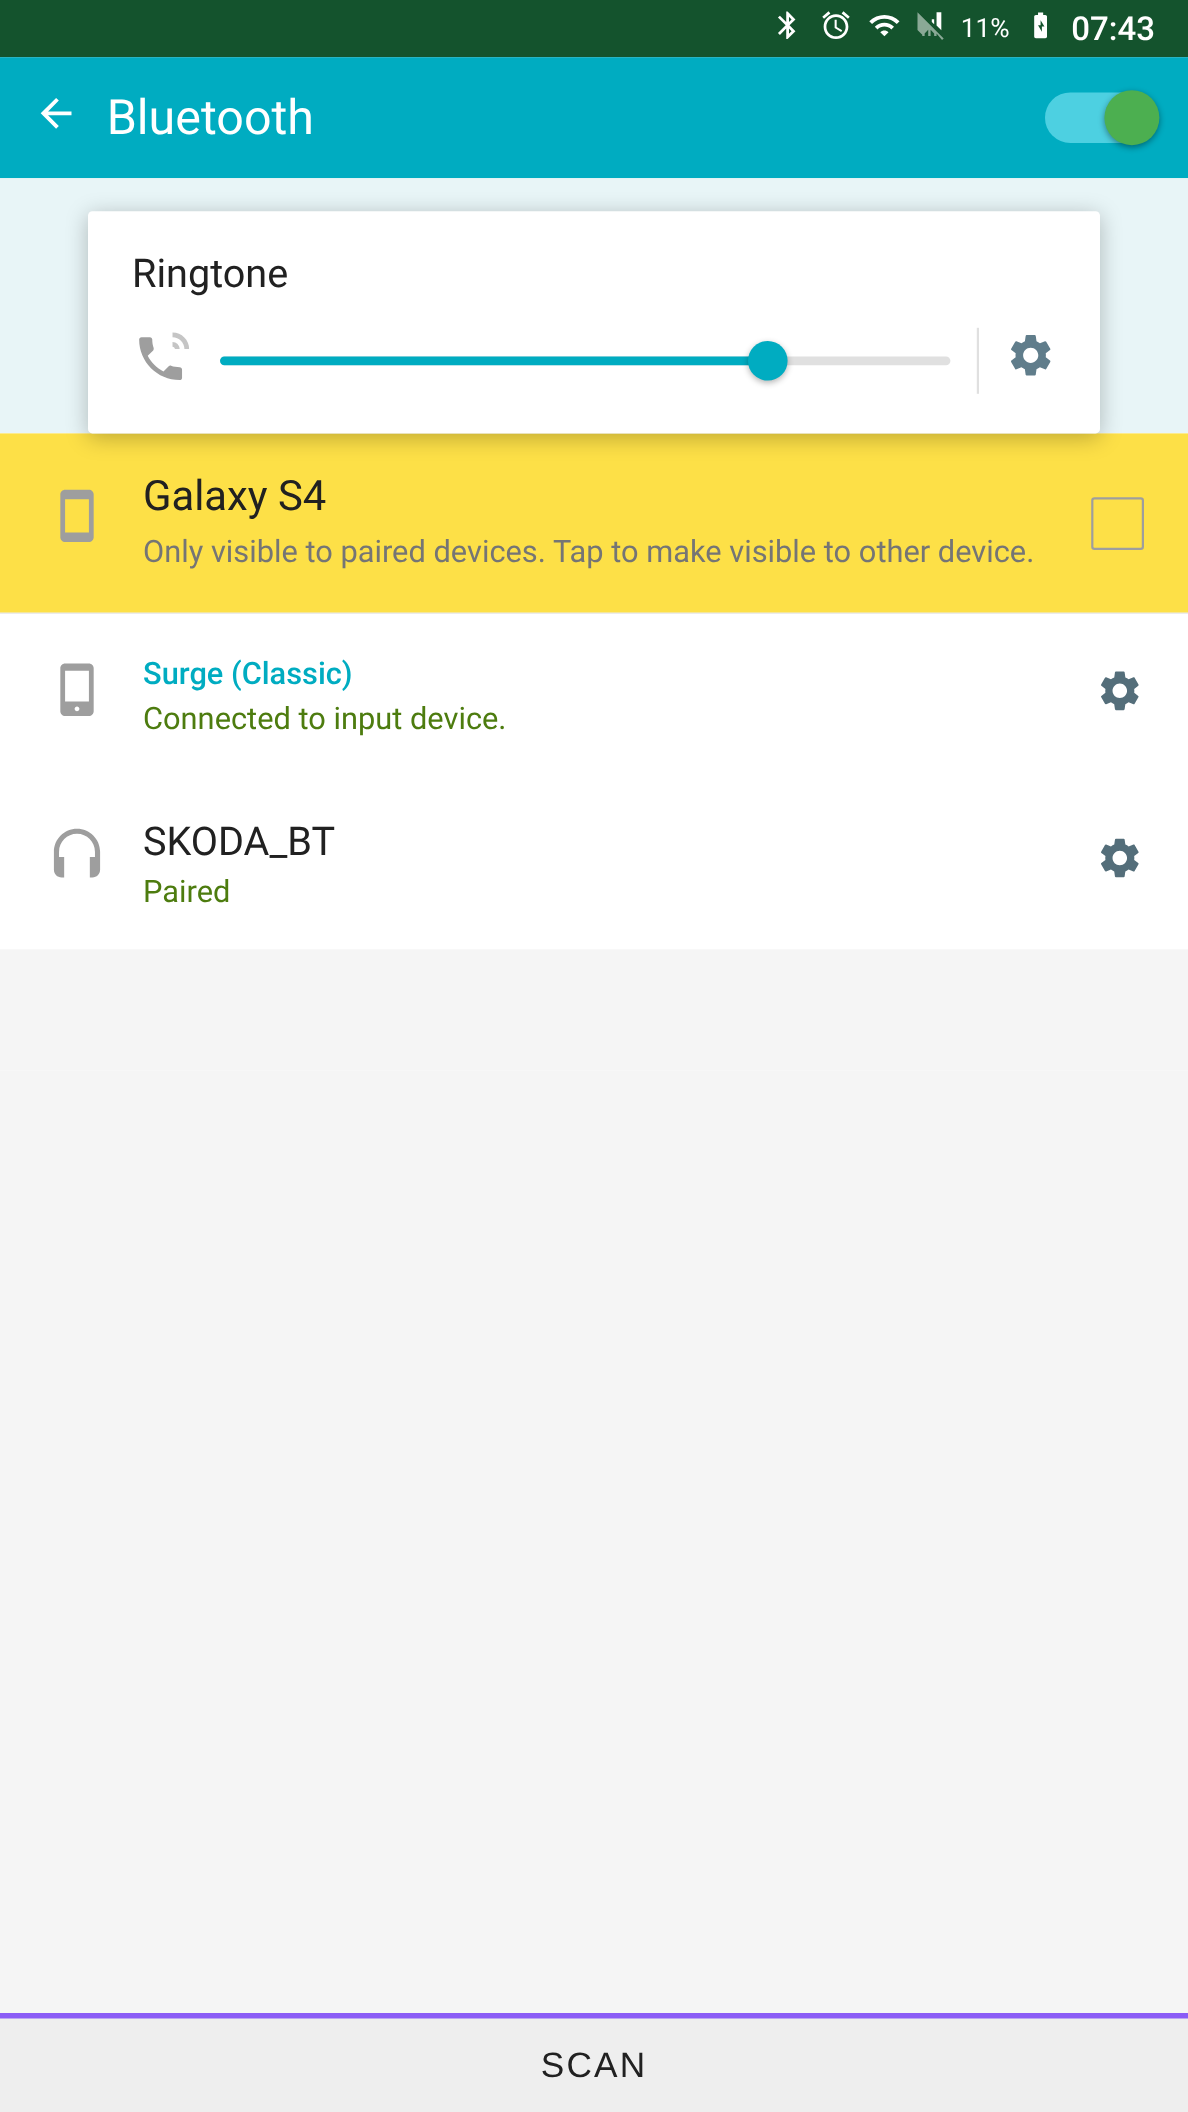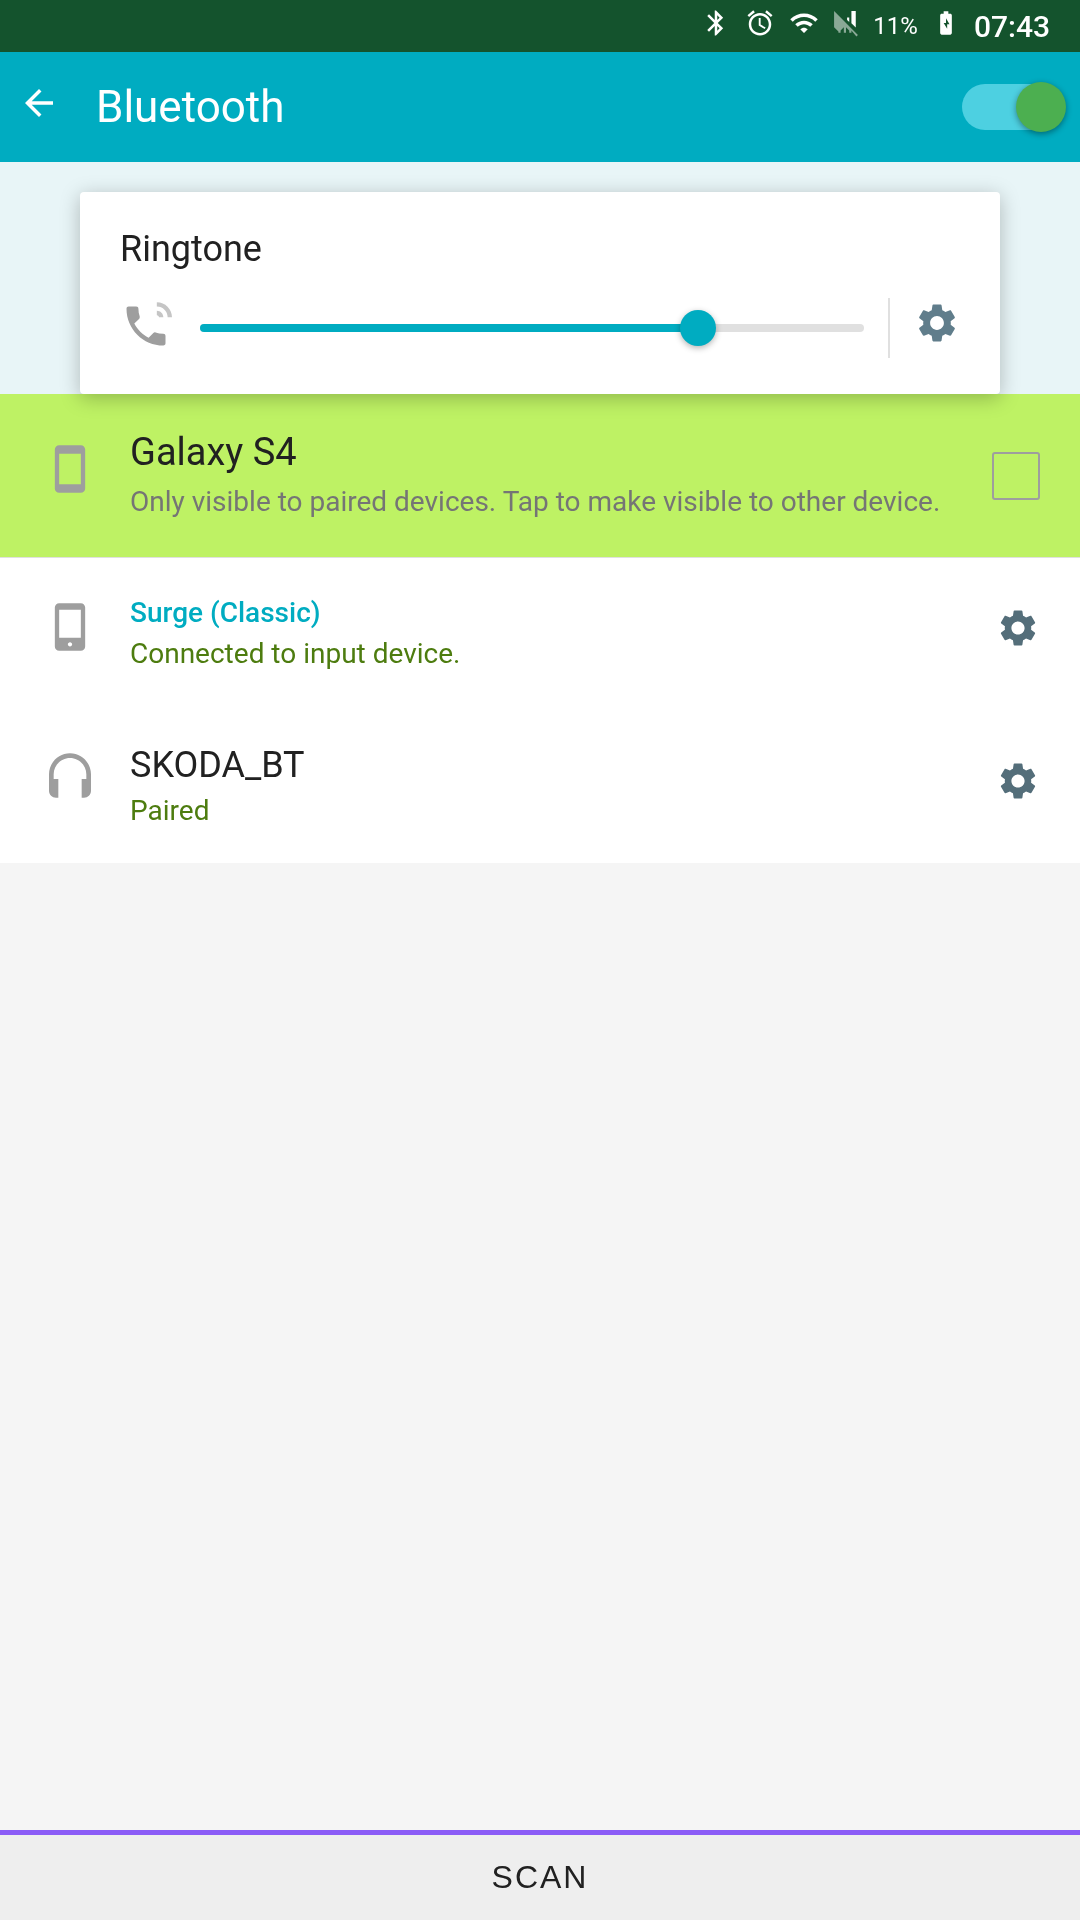--- a/index.html
+++ b/index.html
@@ -40,22 +40,22 @@
       color: white;
       font-size: 24px;
     }
 
     
     .app-bar {
       background: #00acc1;
       height: 110px;
       display: flex;
       align-items: center;
-      padding: 0 18px;
-      gap: 36px;
+      padding: 0 30px;
+      gap: 25px;
     }
     .app-bar-back {
       color: white;
       font-size: 48px;
       cursor: pointer;
       font-weight: 300;
     }
     .app-bar-title {
       color: white;
       font-size: 44px;
@@ -149,21 +149,21 @@
     .content {
       background: white;
       padding: 0;
     }
 
     
     .device-visibility {
       display: flex;
       align-items: center;
       padding: 36px 40px;
-      background: #bef264;
+      background: #fde047;
       gap: 30px;
       min-height: 160px;
     }
     .device-phone-icon {
       font-size: 52px;
       color: #9e9e9e;
       width: 60px;
       text-align: center;
     }
     .device-info {

